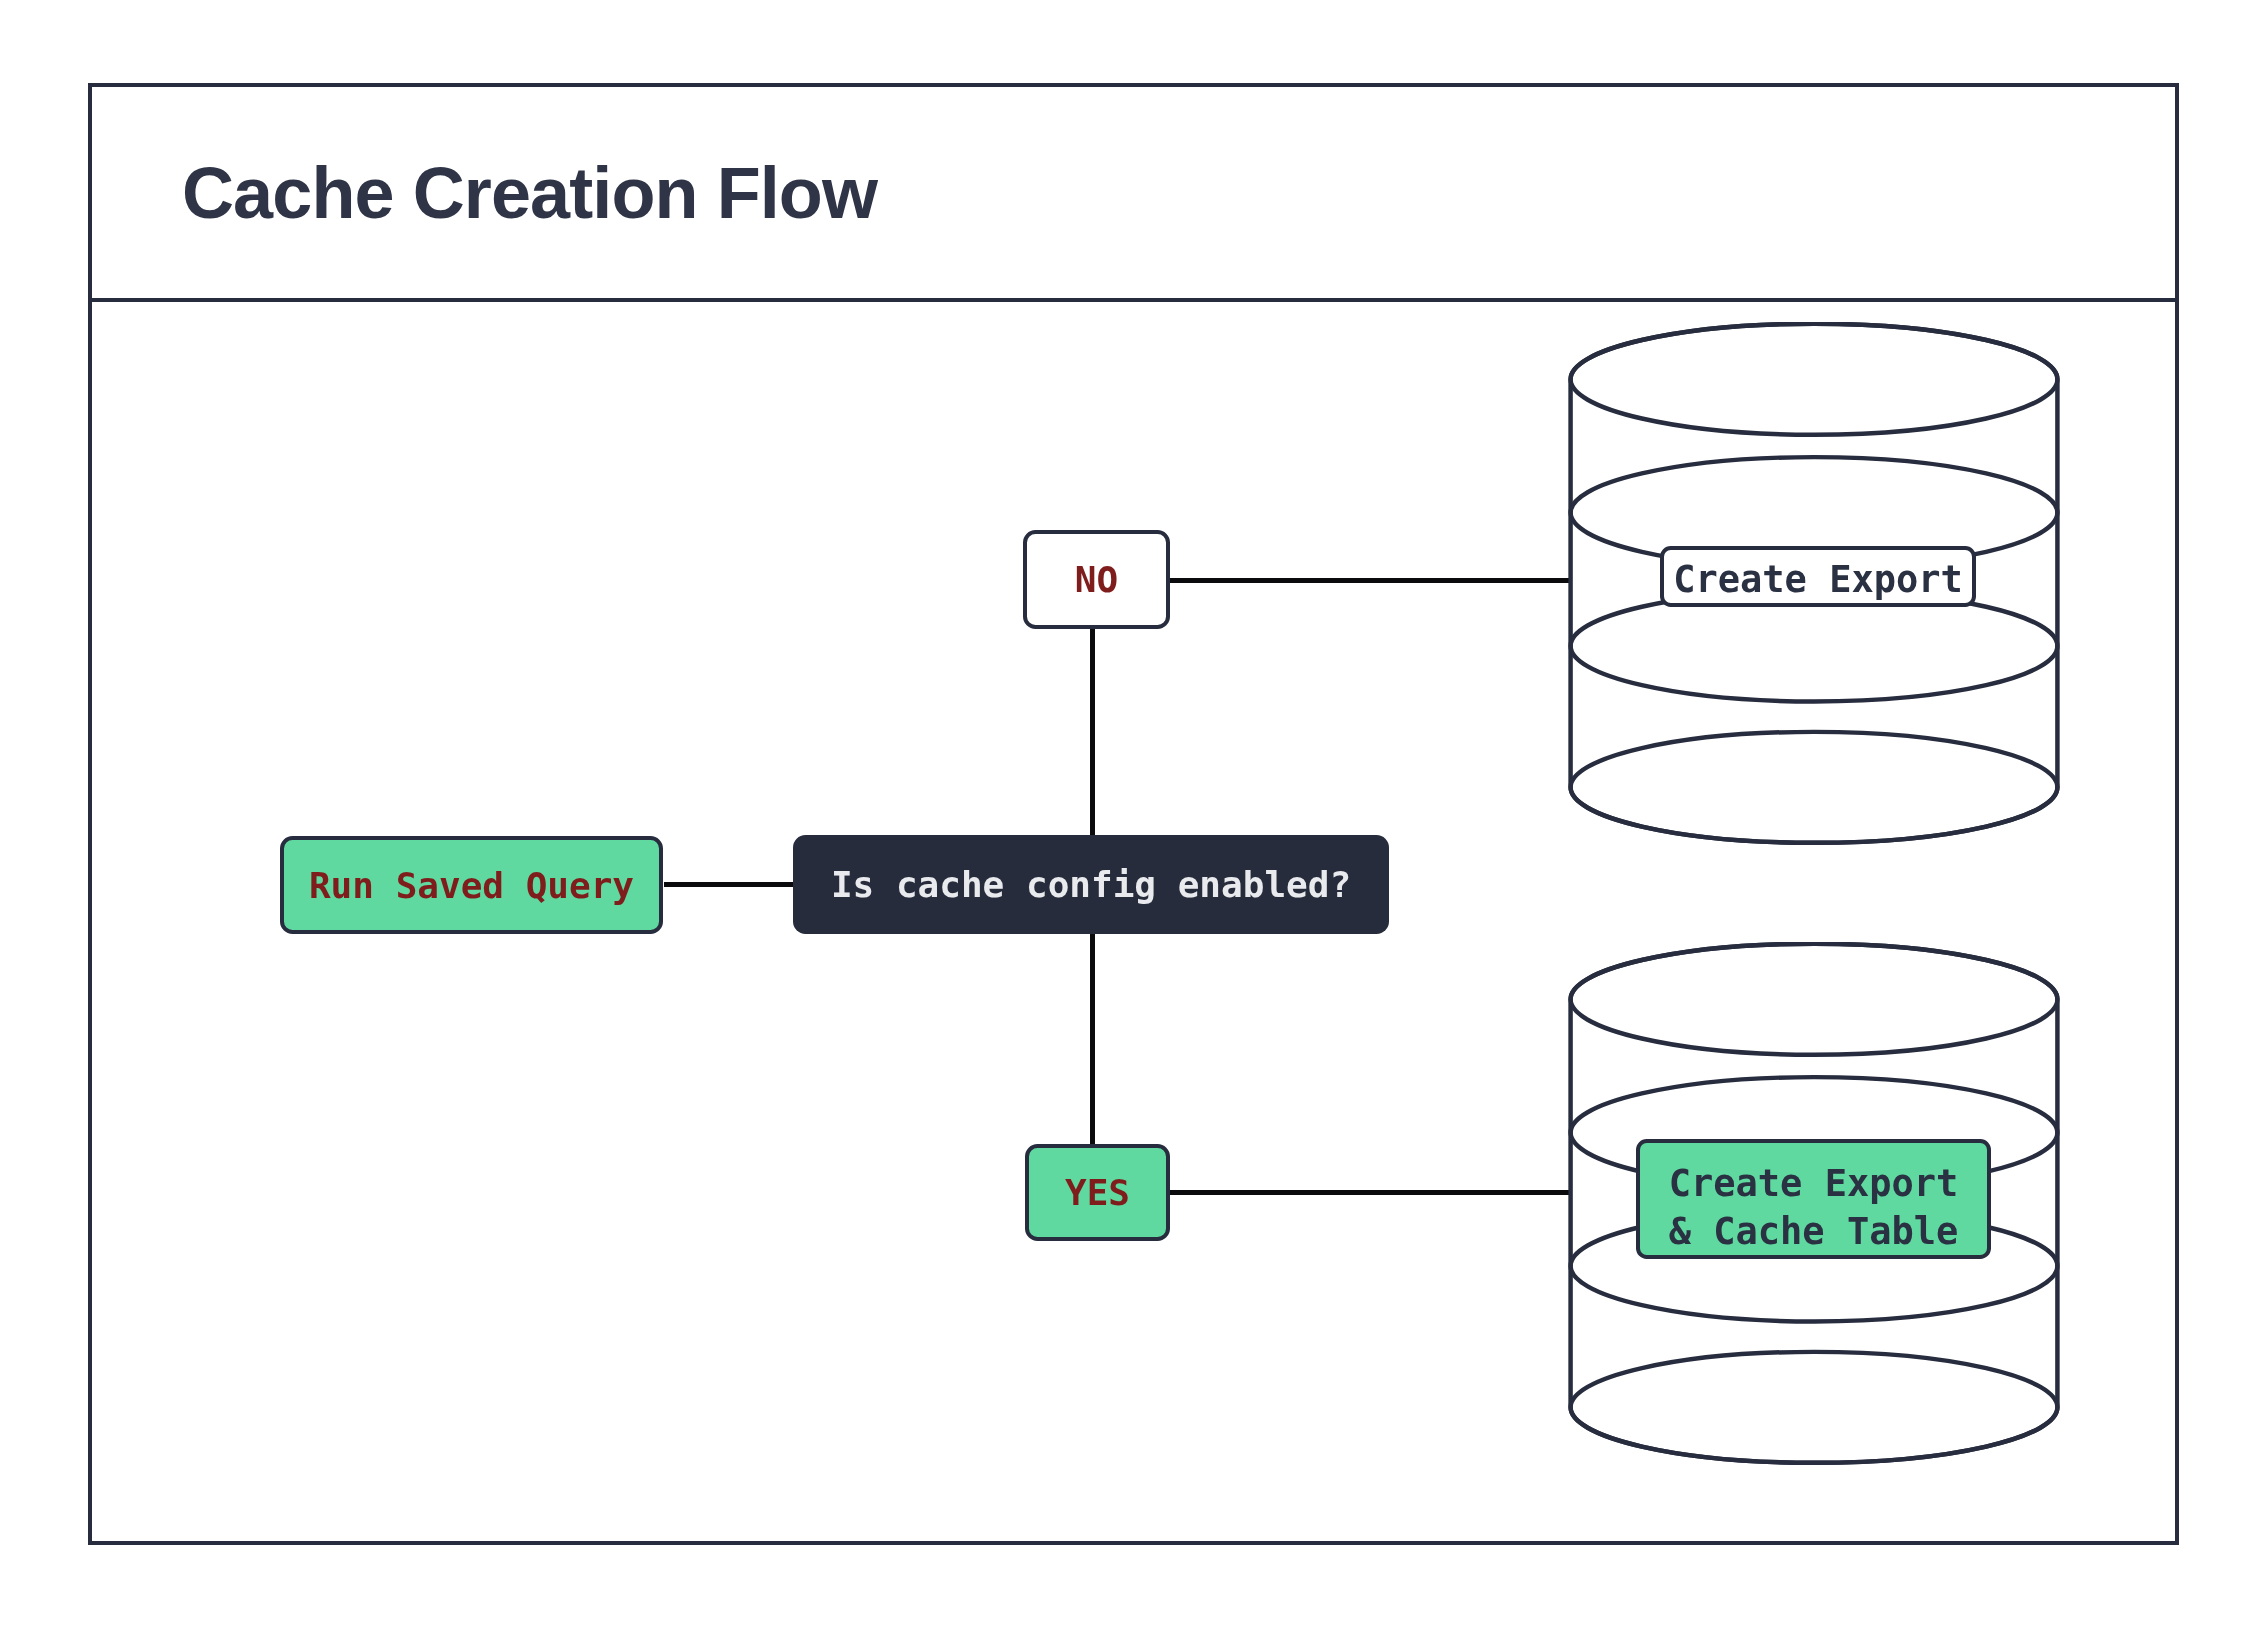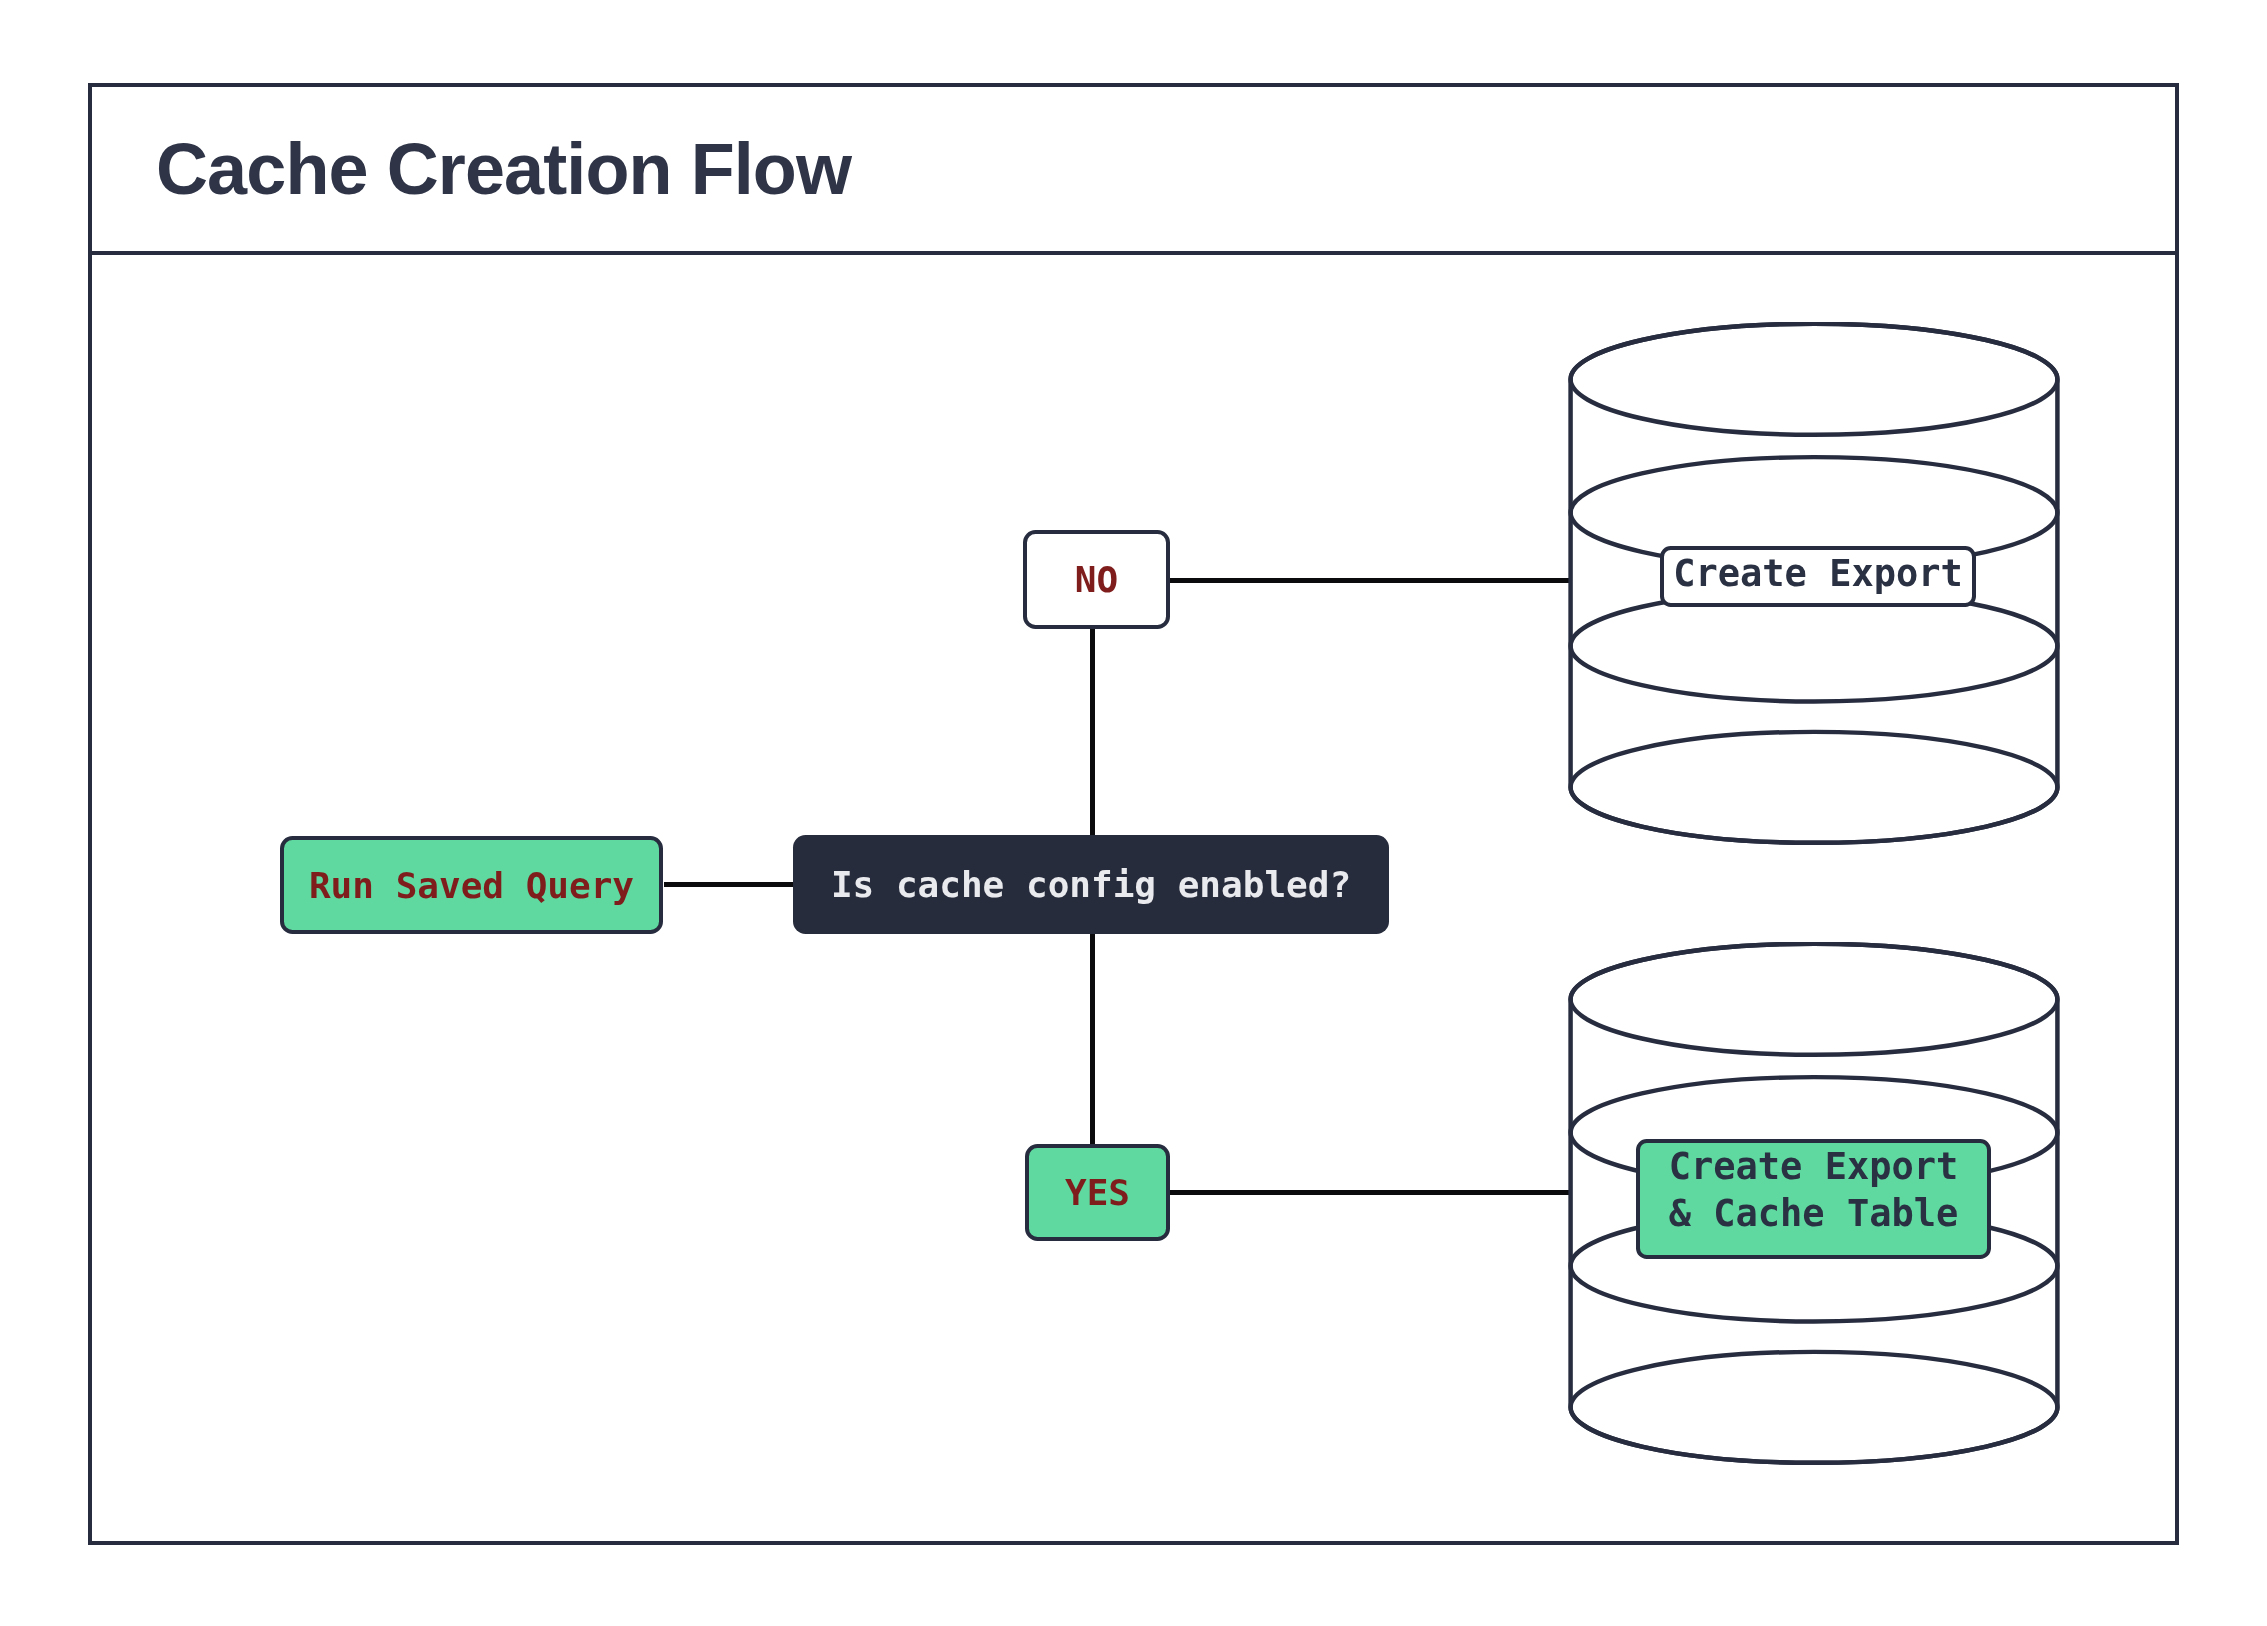--- a/index.html
+++ b/index.html
@@ -15,25 +15,25 @@
     position: absolute;
     left: 88px; top: 83px;
     width: 2091px; height: 1462px;
     border: 4.5px solid #272D3F;
     box-sizing: border-box;
     background: #ffffff;
   }
   .frame-header {
     position: absolute;
     left: 0; top: 0; right: 0;
-    height: 168px;
+    height: 215px;
     border-bottom: 4.5px solid #272D3F;
     display: flex;
     align-items: center;
-    padding-left: 64px;
+    padding-left: 90px;
     box-sizing: border-box;
   }
   .frame-title {
     font-family: "Liberation Sans", "DejaVu Sans", sans-serif;
     font-weight: 700;
     font-size: 72px;
     letter-spacing: -0.9px;
     color: #2F3547;
   }
   
@@ -59,21 +59,21 @@
   
   .db { position: absolute; }
   .db svg { display: block; }
   
   .db-label {
     position: absolute;
     box-sizing: border-box;
     display: flex;
     flex-direction: column;
     align-items: center;
-    justify-content: flex-start;
+    justify-content: flex-end;
     font-weight: 700;
     font-size: 37px;
     line-height: 1.28;
     color: #2A3142;
     border: 4.5px solid #272D3F;
     border-radius: 10.7px;
     white-space: nowrap;
   }
   .db-label.white { background: #ffffff; }
   .db-label.green { background: #5FD99F; }

